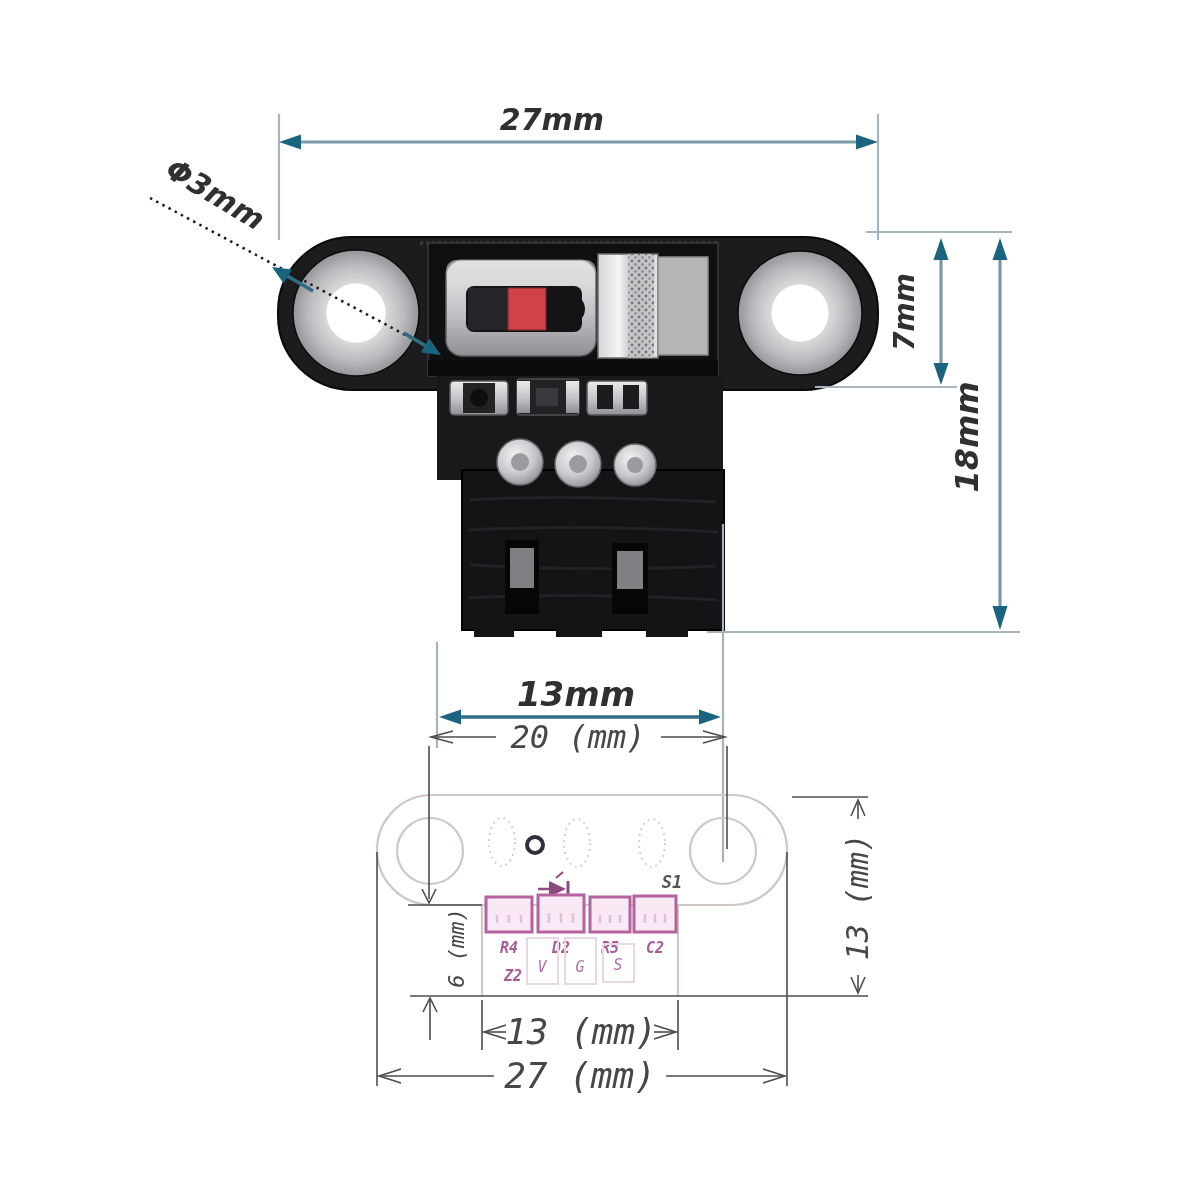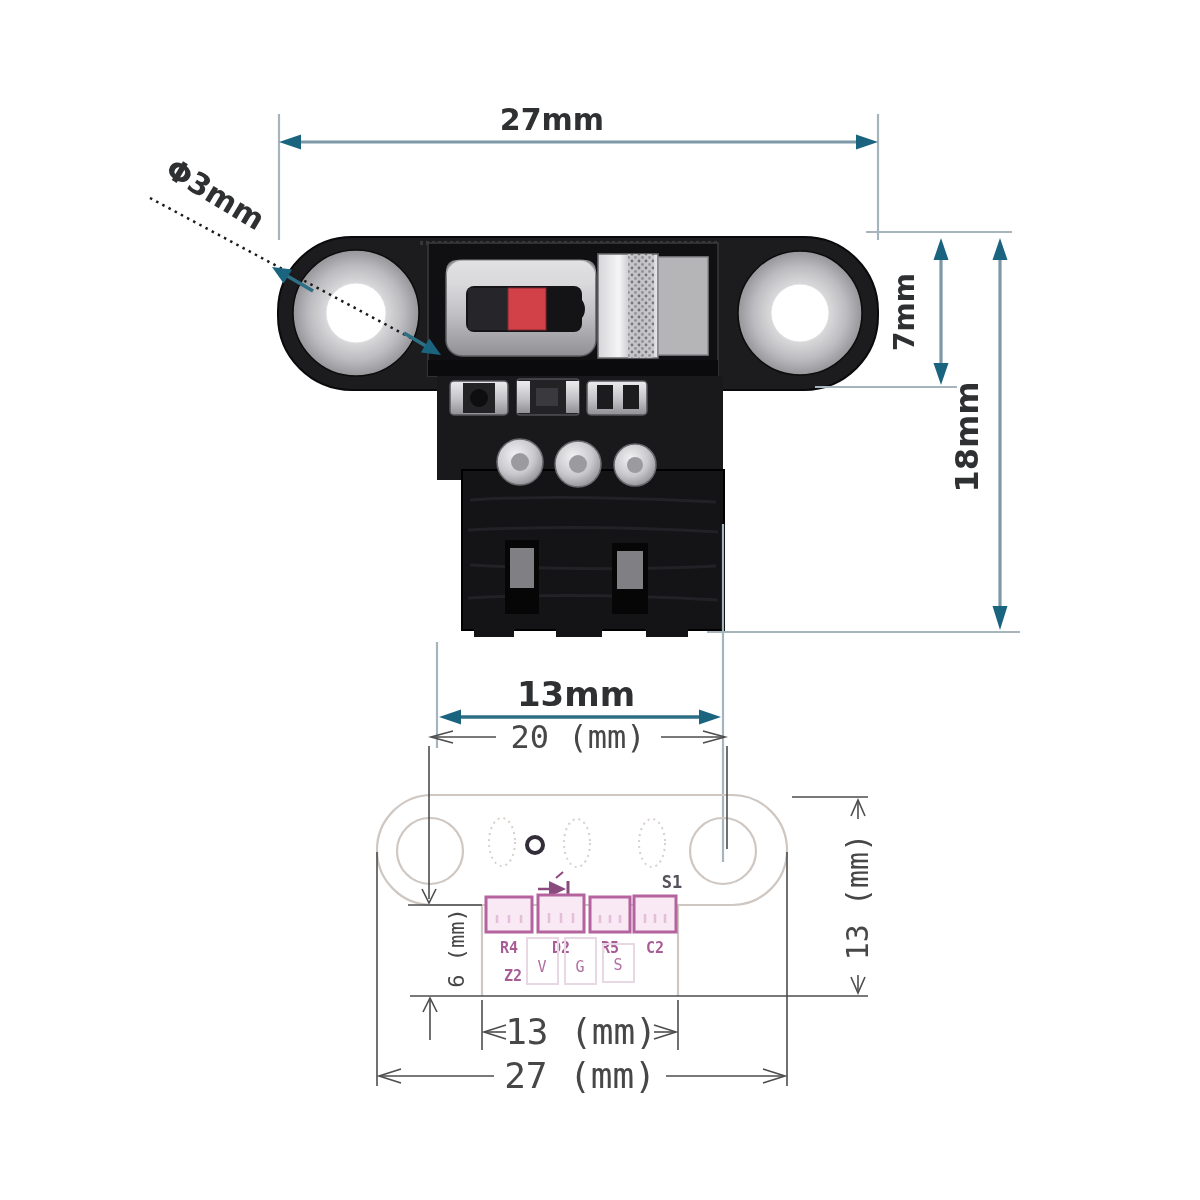--- a/index.html
+++ b/index.html
@@ -1,16 +1,16 @@
 <!DOCTYPE html>
 <html style="--dim-teal-line: #7d98a6; --dim-teal-strong: #2d6f84; --dim-arrow: #1b6480; --ext-line: #a6b5bd; --dim-text: #2e3032; --cad-line: #4d4d4d; --cad-text: #474747; --outline-light: #cfc7c2; --outline-dot: #d8d0cb; --pink-border: #b4639e; --pink-fill: #f8e9f4; --pink-tick: #e3bfd8; --pink-text: #a85c96; --pad-box: #e8d8e4; --pad-text: #b06fa2; --dark-label: #55505a; --diode-pink: #8b4a7e; --pcb-black: #1c1c1e; --red-button: #d24048;"><head>
 <meta charset="utf-8">
 <style>
   html,body{margin:0;padding:0;background:#ffffff;}
-  .canvas{position:relative;width:1200px;height:1200px;background:#fff;overflow:hidden;}
+  .canvas{position:relative;width:1200px;height:1200px;background:#fff;overflow:hidden;font-style:italic;}
   .canvas svg{position:absolute;left:0;top:0;}
   .dim-photo{font-family:"DejaVu Sans","Liberation Sans",sans-serif;font-weight:bold;fill:var(--dim-text);}
   .dim-cad{font-family:"DejaVu Sans Mono","Liberation Mono",monospace;fill:var(--cad-text);}
   .ref-pink{font-family:"DejaVu Sans Mono","Liberation Mono",monospace;font-weight:bold;fill:var(--pink-text);}
   .ref-dark{font-family:"DejaVu Sans Mono","Liberation Mono",monospace;font-weight:bold;fill:var(--dark-label);}
   .ext{stroke:var(--ext-line);stroke-width:2.2;fill:none;}
   .teal-line{stroke:var(--dim-teal-line);stroke-width:3.2;fill:none;}
   .teal-strong{stroke:var(--dim-teal-strong);stroke-width:3.6;fill:none;}
   .teal-arrow{fill:var(--dim-arrow);stroke:none;}
   .cad{stroke:var(--cad-line);stroke-width:1.6;fill:none;}

